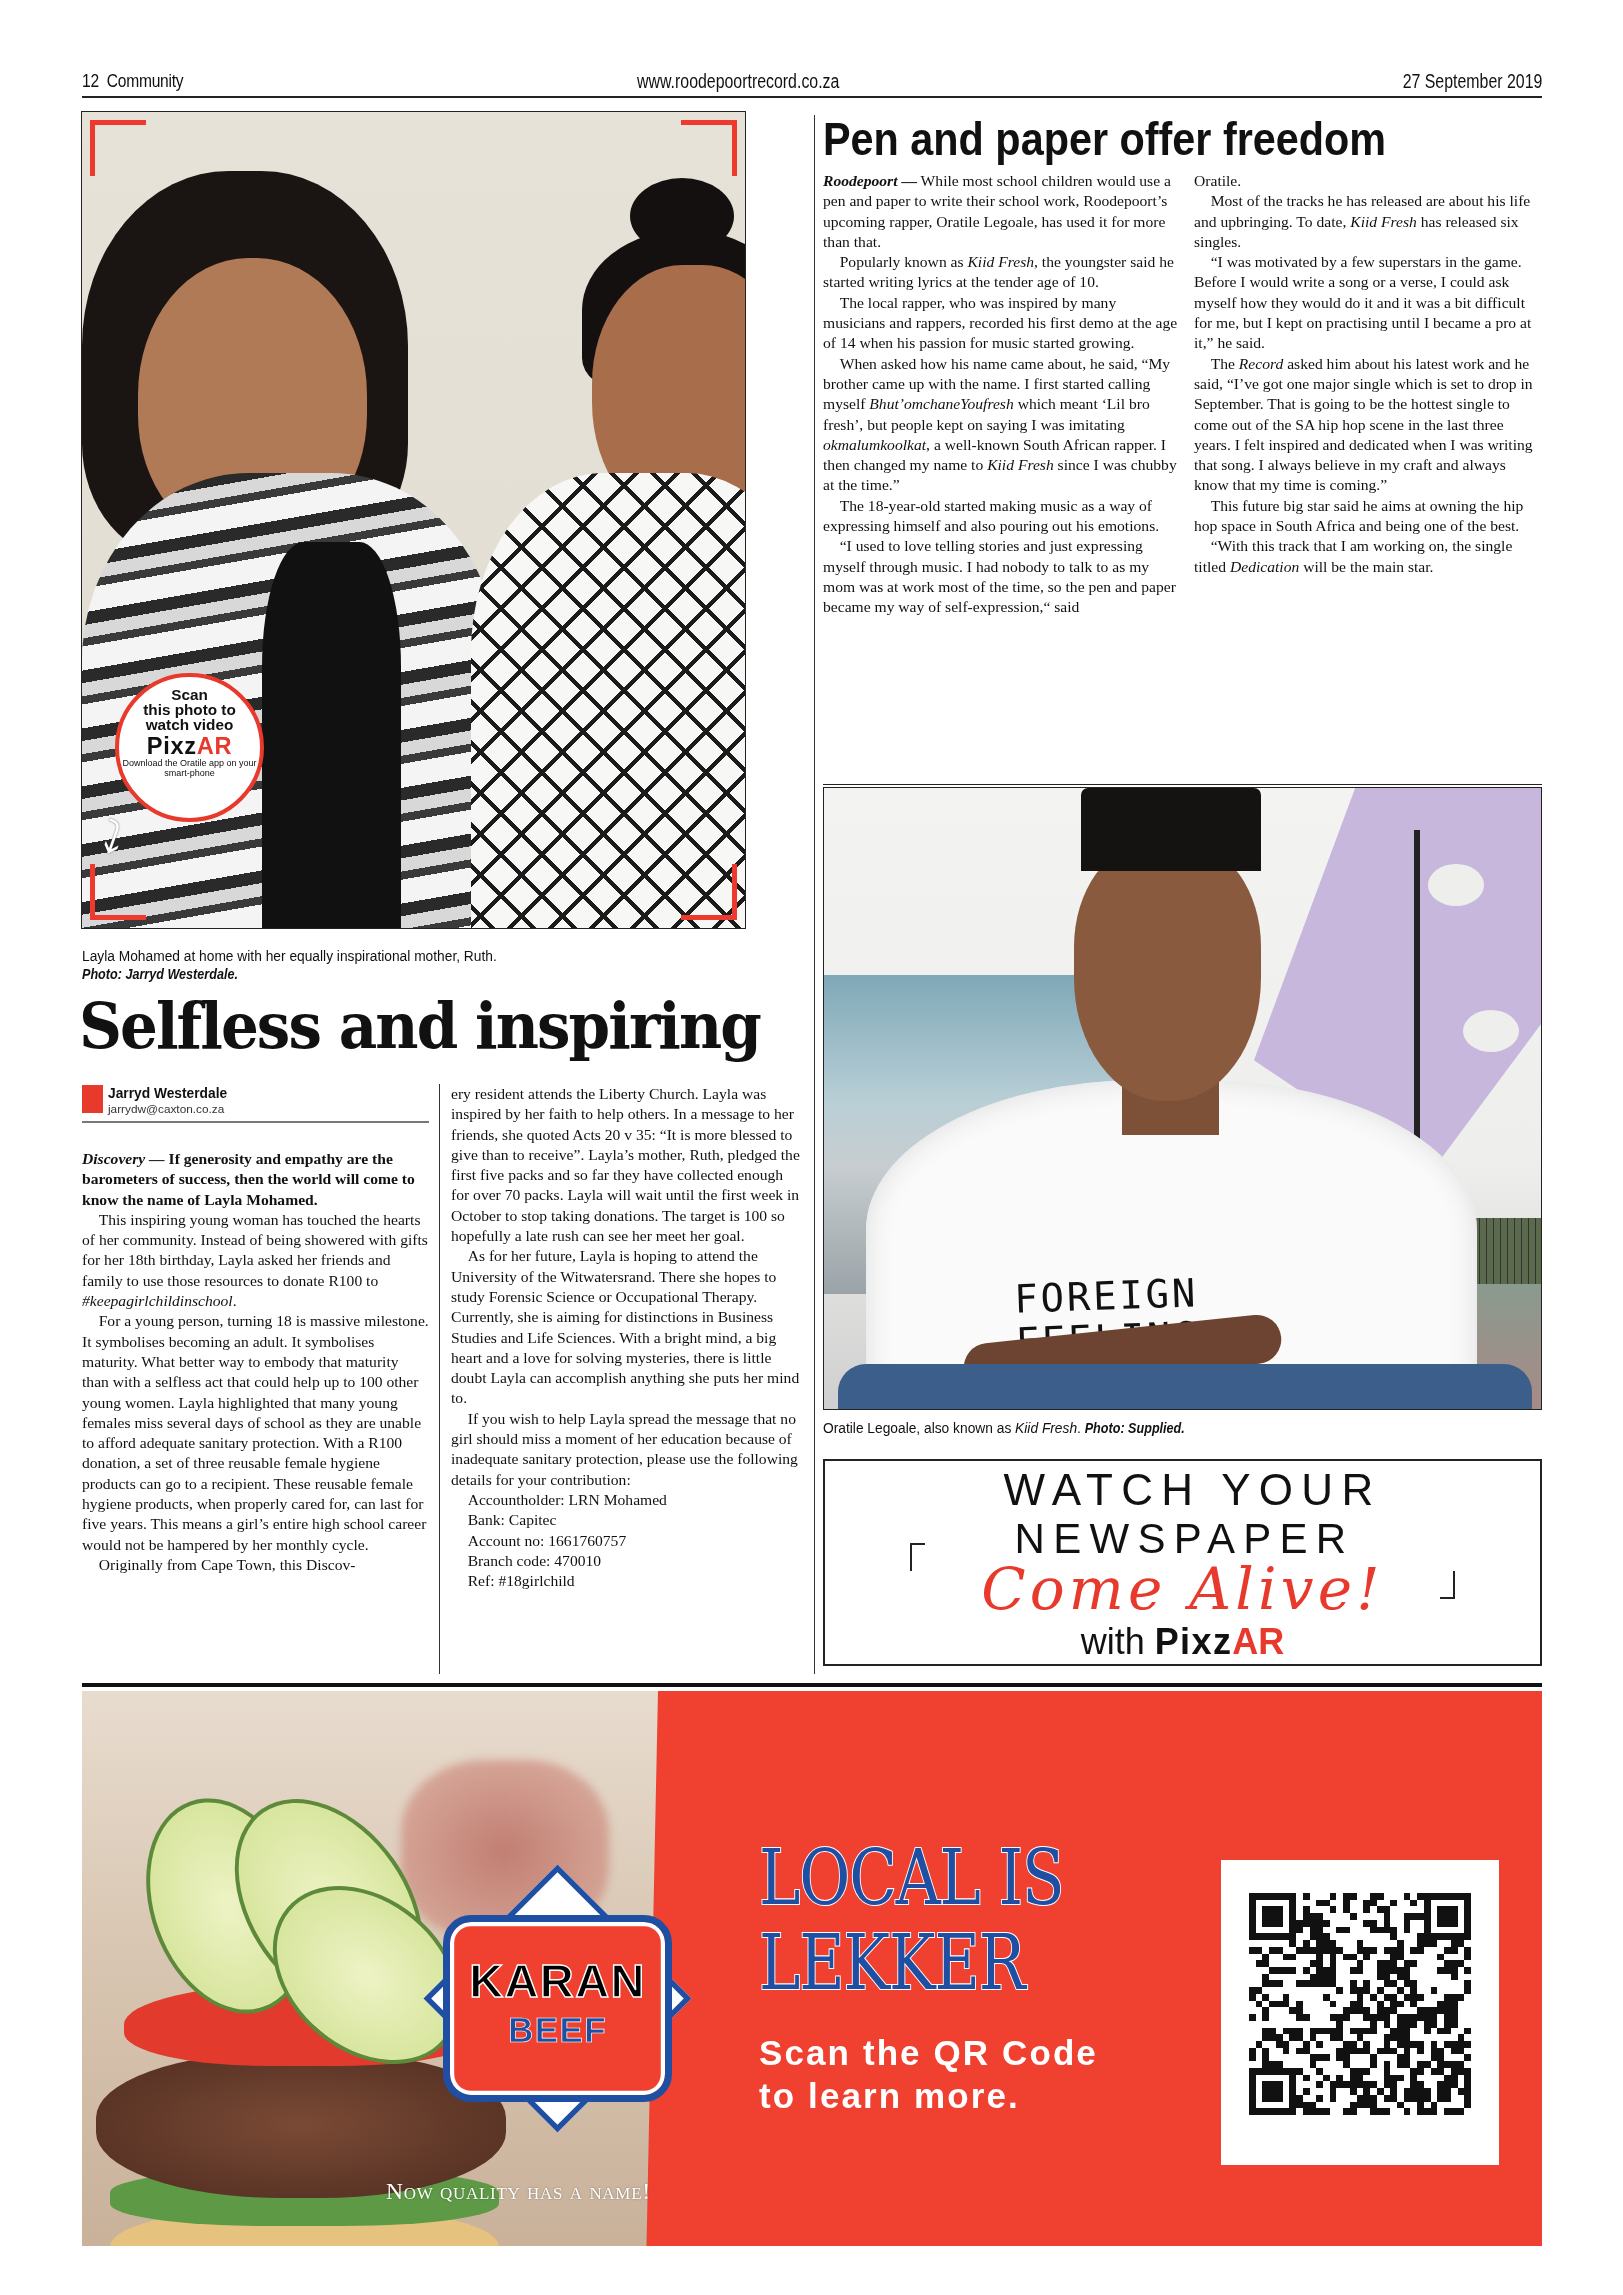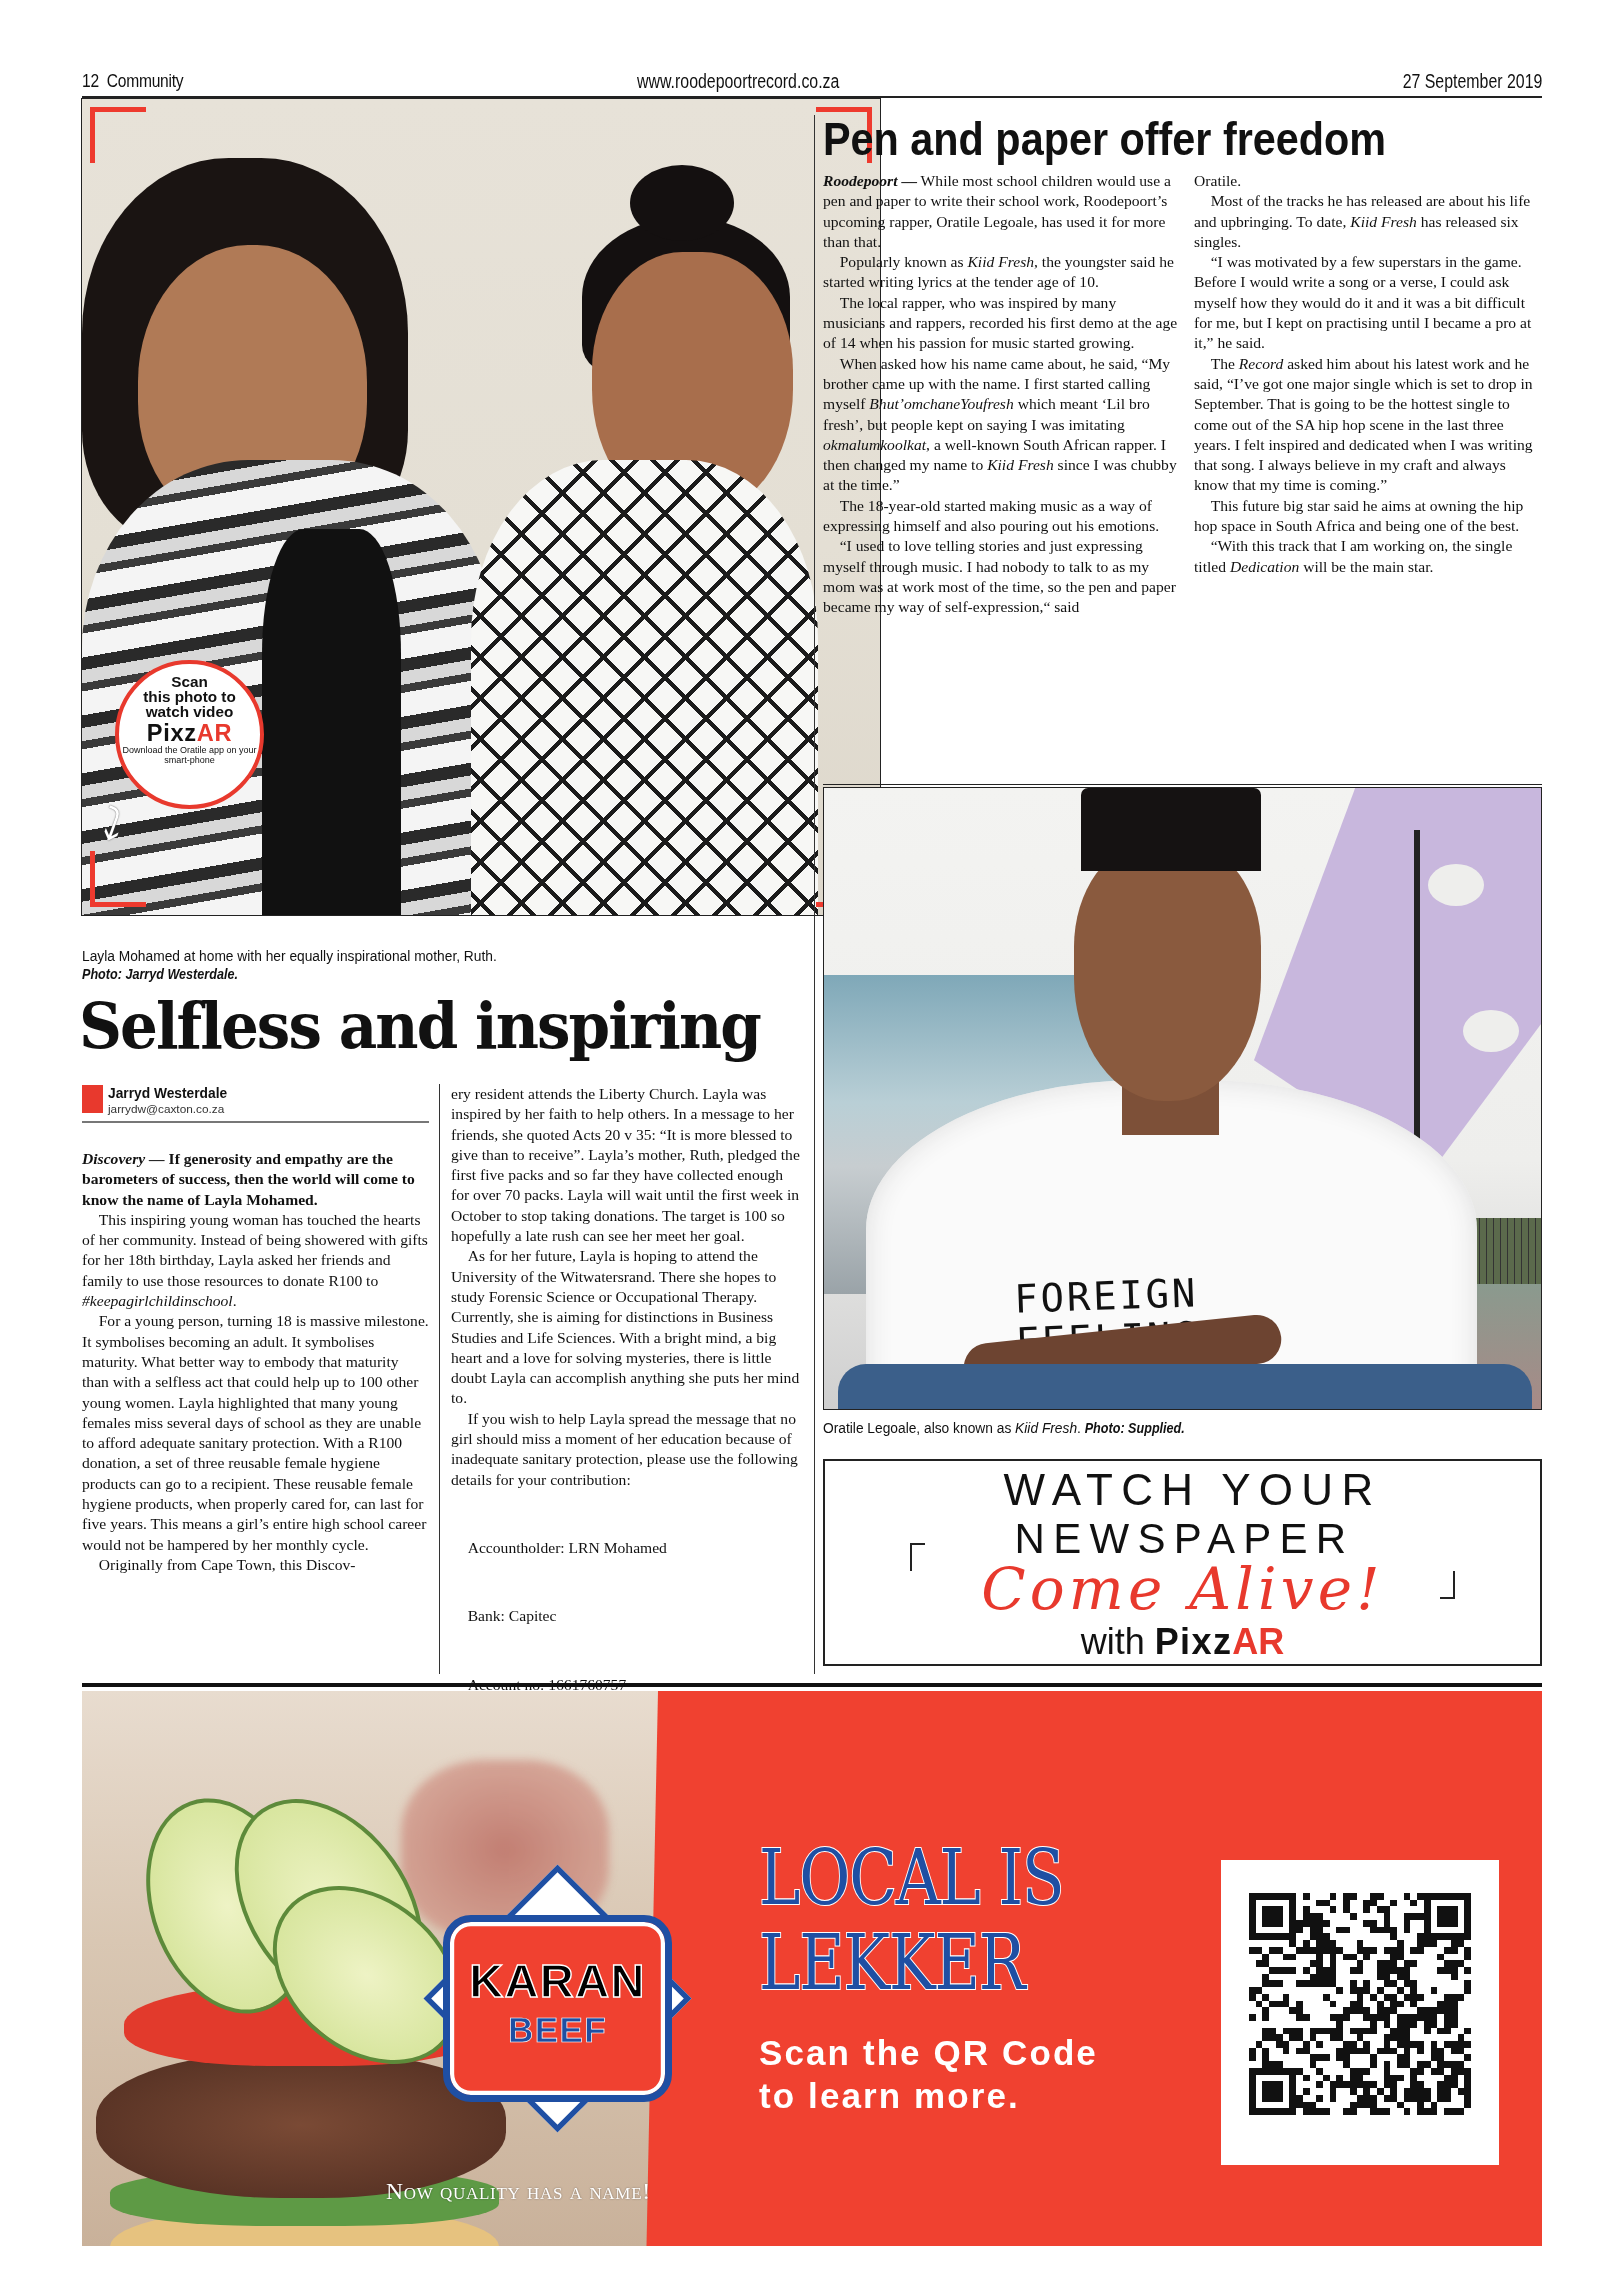--- a/index.html
+++ b/index.html
@@ -8,21 +8,21 @@
 
   
   .folio { position: absolute; left: 82px; top: 67px; width: 1460px; height: 33px; }
   .folio .page { position: absolute; left: 0; top: 2.8px; font-family: "Liberation Sans", sans-serif; font-size: 19px; letter-spacing: -0.3px; transform: scaleX(0.82); transform-origin: left; }
   .folio .page .num { margin-right: 9.7px; }
   .folio .url { position: absolute; left: 555px; top: 2.8px; font-family: "Liberation Sans", sans-serif; font-size: 19.4px; transform: scaleX(0.82); transform-origin: left; }
   .folio .date { position: absolute; right: 0; top: 2.8px; font-family: "Liberation Sans", sans-serif; font-size: 19.4px; transform: scaleX(0.82); transform-origin: right; }
   .folio-rule { position: absolute; left: 82px; top: 96px; width: 1460px; height: 2.1px; background: #222; }
 
   
-  .photo1 { position: absolute; left: 81px; top: 98px; width: 800px; height: 818px; border: 1.4px solid #222; overflow: hidden;
+  .photo1 { position: absolute; left: 81px; top: 111px; width: 665px; height: 818px; border: 1.4px solid #222; overflow: hidden;
             background: linear-gradient(180deg, #e7e2d8 0%, #e4dfd4 55%, #ddd7cb 100%); }
   .photo1 .bracket { position: absolute; width: 56px; height: 56px; border-color: #ee3a2e; border-style: solid; border-width: 0; }
   .photo1 .b-tl { left: 8.3px; top: 8.3px; border-top-width: 5.6px; border-left-width: 5.6px; }
   .photo1 .b-tr { right: 8.3px; top: 8.3px; border-top-width: 5.6px; border-right-width: 5.6px; }
   .photo1 .b-bl { left: 8.3px; bottom: 8.3px; border-bottom-width: 5.6px; border-left-width: 5.6px; }
   .photo1 .b-br { right: 8.3px; bottom: 8.3px; border-bottom-width: 5.6px; border-right-width: 5.6px; }
   .person { position: absolute; }
   .mom-hair { left: 0; top: 59px; width: 326px; height: 389px; border-radius: 45% 45% 30% 30%; background: #1a1412; }
   .mom-face { left: 56px; top: 146px; width: 229px; height: 285px; border-radius: 48% 48% 45% 45%; background: #b07a56; }
   .mom-top { left: 0; top: 361px; width: 416px; height: 472px; border-radius: 40% 40% 0 0;
@@ -51,21 +51,21 @@
   .byline { position: absolute; left: 82px; top: 1084px; width: 347px; height: 39px; border-bottom: 2.1px solid #777; }
   .byline .mark { position: absolute; left: 0; top: 1.4px; width: 21px; height: 28px; background: #e8392d; }
   .byline .name { position: absolute; left: 26px; top: 0; font-family: "Liberation Sans", sans-serif; font-weight: bold; font-size: 15.3px; transform: scaleX(0.9); transform-origin: left; }
   .byline .email { position: absolute; left: 26px; top: 18px; font-family: "Liberation Sans", sans-serif; font-size: 11.8px; color: #333; }
 
   .col { position: absolute; font-size: 15.6px; line-height: 20.3px; text-align: left; }
   .col p { text-indent: 16.7px; }
   .col p.noindent { text-indent: 0; }
   .col1 { left: 82px; top: 1149px; width: 347px; }
   .col2 { left: 451px; top: 1084px; width: 354px; }
-  .col2 .acct { padding-left: 16.7px; text-indent: 0; margin-top: 48px; }
+  .col2 .acct { padding-left: 16.7px; text-indent: 0; }
   .lead { font-weight: bold; }
 
   .vrule { position: absolute; background: #333; }
 
   
   .headline2 { position: absolute; left: 823px; top: 111px; font-family: "Liberation Sans", sans-serif; font-size: 47px; line-height: 56px; transform: scaleX(0.88); transform-origin: left; white-space: nowrap; }
   .col3 { left: 823px; top: 171px; width: 355px; }
   .col4 { left: 1194px; top: 171px; width: 347px; }
   .rrule { position: absolute; left: 823px; top: 784px; width: 719px; height: 1.4px; background: #222; }
 

